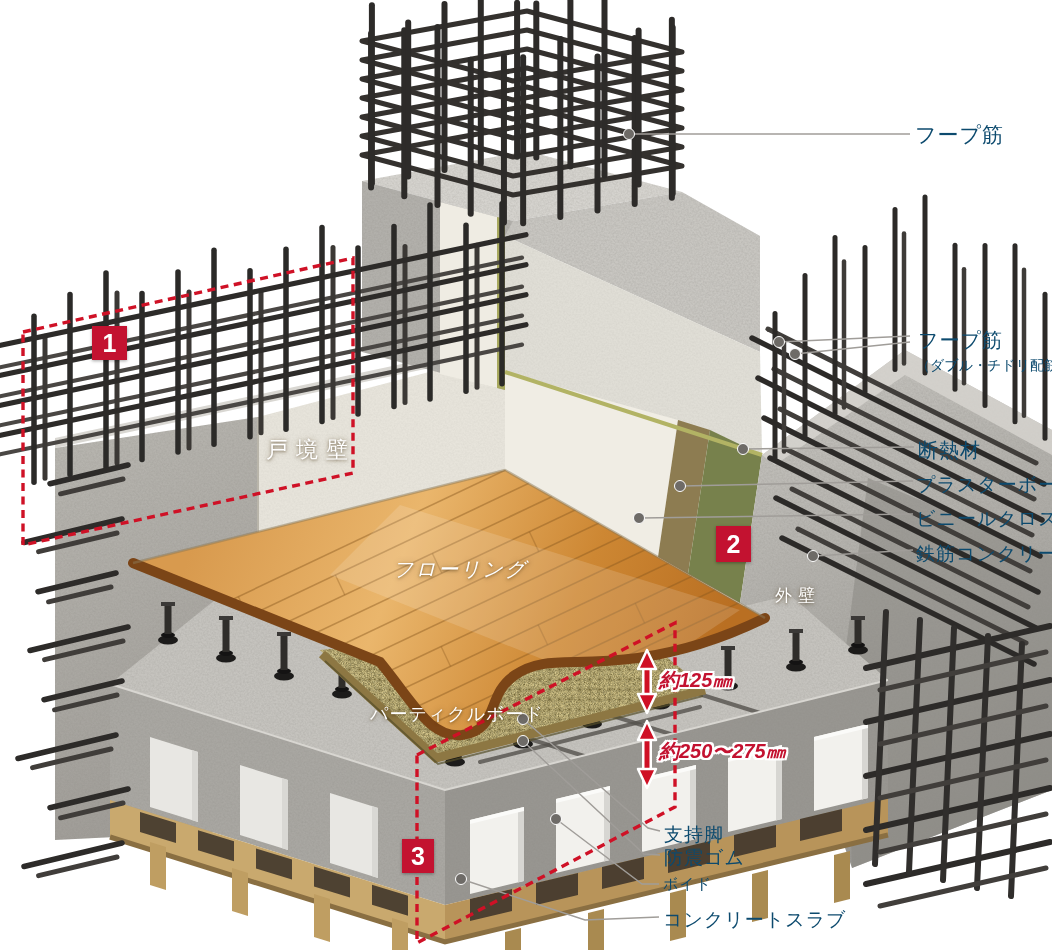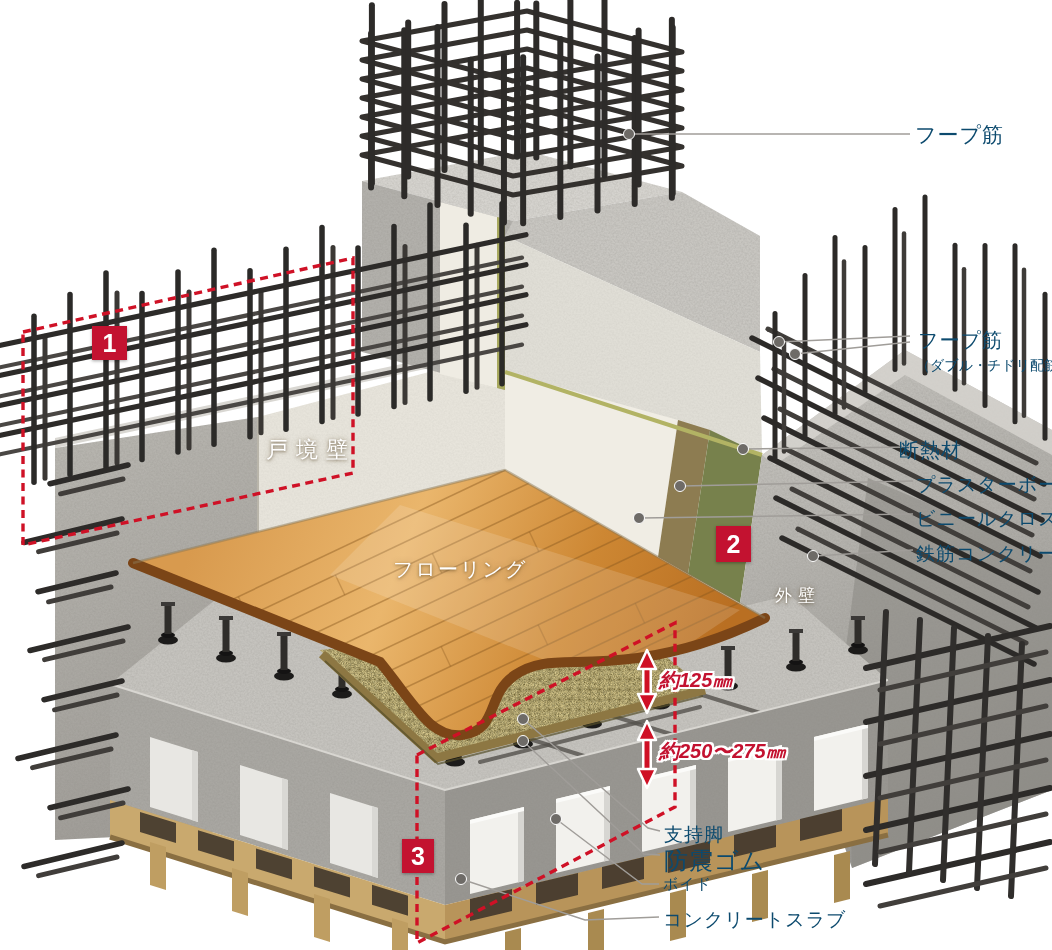--- a/index.html
+++ b/index.html
@@ -414,29 +414,30 @@
   </g>
 </svg>
 
   <div class="marker" style="left:92px;top:326px;width:35px;height:34px;">1</div>
   <div class="marker" style="left:716px;top:526px;width:35px;height:36px;">2</div>
   <div class="marker" style="left:402px;top:839px;width:32px;height:34px;">3</div>
 
   <div class="lbl" style="left:915px;top:121px;font-size:21px;">フープ筋</div>
   <div class="lbl" style="left:918px;top:327px;">フープ筋</div>
   <div class="lbl small" style="left:916px;top:357px;">（ダブル・チドリ配筋）</div>
-  <div class="lbl" style="left:899px;top:437px;">断熱材</div>
+  <div class="lbl" style="left:918px;top:437px;">断熱材</div>
   <div class="lbl" style="left:916px;top:472px;font-size:19px;">プラスターボード</div>
   <div class="lbl" style="left:916px;top:506px;font-size:19px;">ビニールクロス</div>
   <div class="lbl" style="left:916px;top:541px;font-size:19px;">鉄筋コンクリート</div>
 
   <div class="lbl" style="left:664px;top:822px;font-size:19px;">支持脚</div>
-  <div class="lbl" style="left:664px;top:845px;font-size:24px;">防震ゴム</div>
+  <div class="lbl" style="left:664px;top:845px;font-size:19px;">防震ゴム</div>
   <div class="lbl" style="left:663px;top:875px;font-size:15px;">ボイド</div>
   <div class="lbl" style="left:663px;top:907px;font-size:19px;">コンクリートスラブ</div>
 
   <div class="lbl white" style="left:266px;top:416px;font-size:22px;letter-spacing:8px;">戸境壁</div>
-  <div class="lbl white" style="left:393px;top:537px;font-size:20px;letter-spacing:2px;">フローリング</div>
+  <div class="lbl white" style="left:393px;top:537px;font-size:20px;letter-spacing:2px;font-style:italic;">フローリング</div>
+  <div class="lbl white" style="left:370px;top:683px;font-size:18px;">パーティクルボード</div>
   <div class="lbl white" style="left:775px;top:565px;font-size:17px;letter-spacing:6px;">外壁</div>
 
   <div class="dim" style="left:659px;top:667px;">約125㎜</div>
   <div class="dim" style="left:659px;top:738px;">約250〜275㎜</div>
 </div>
 
 </body></html>

